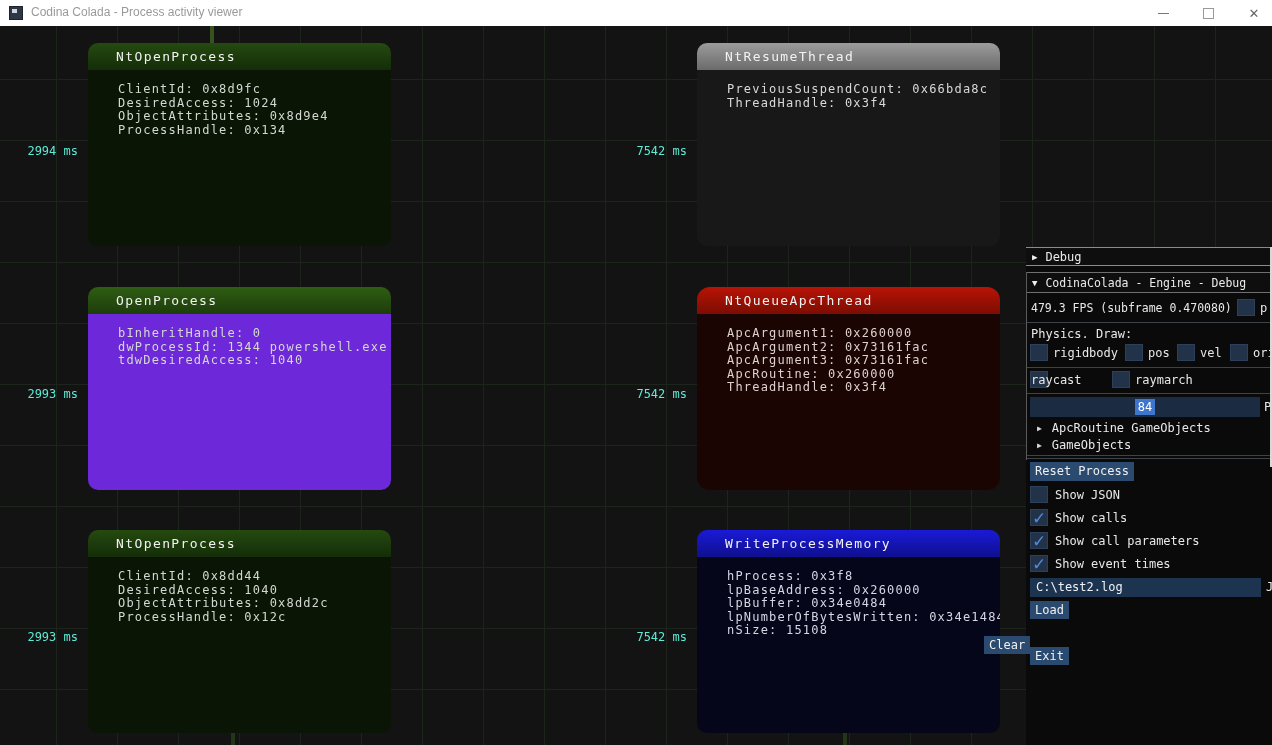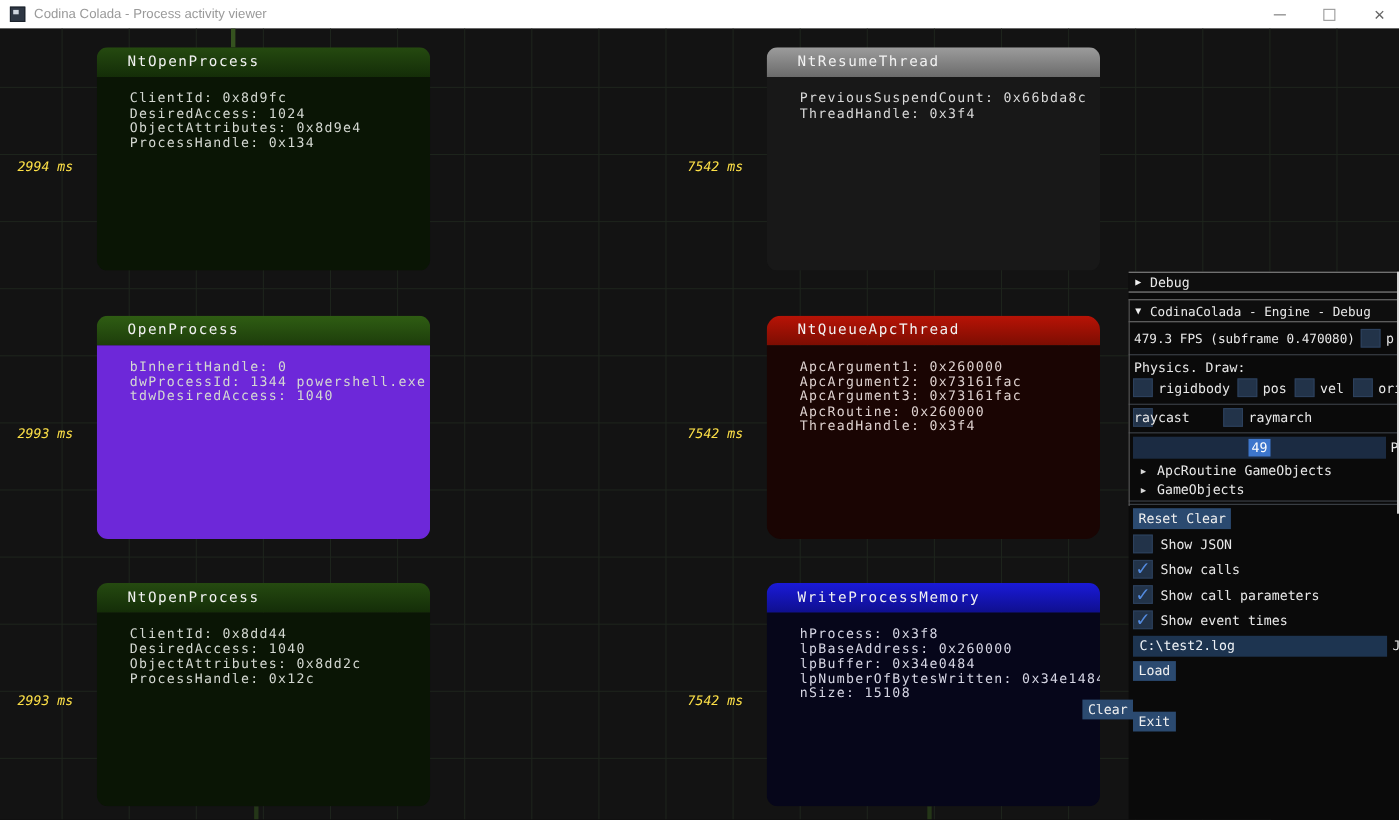--- a/index.html
+++ b/index.html
@@ -38,21 +38,21 @@
   .t-dgreen .card-body{background:#0a1505;}
   .t-green .card-header{background:linear-gradient(180deg,#2f5d13,#1d3d0b);}
   .t-green .card-body{background:#6d28d9;}
   .t-gray .card-header{background:linear-gradient(180deg,#9c9c9c,#6b6b6b);}
   .t-gray .card-body{background:#181818;color:#d9d9d9;}
   .t-red .card-header{background:linear-gradient(180deg,#b81306,#7c0d02);}
   .t-red .card-body{background:#1a0503;color:#ded2d0;}
   .t-blue .card-header{background:linear-gradient(180deg,#1a1ad8,#0f0f8e);}
   .t-blue .card-body{background:#06061a;color:#d6d6e4;}
 
-  .time-label{width:62px;font-size:12px;color:#fde047;white-space:nowrap;font-style:italic;}
+  .time-label{width:62px;text-align:right;font-size:12px;color:#5eead4;white-space:nowrap;}
 
   
   .panel{left:1026px;top:247px;width:246px;height:498px;background:#0a0a0a;overflow:hidden;}
   .bar{left:1026px;width:246px;box-sizing:border-box;background:#0e0e0e;color:#eaeaea;
     font-size:12px;display:flex;align-items:center;white-space:nowrap;}
   .bar .arrow{font-size:9px;margin:0 8px 0 6px;color:#f0f0f0;}
   .sep{left:1026px;width:246px;height:1px;background:#3e434a;}
   .stext{color:#e8e8e8;font-size:12px;white-space:nowrap;}
   .cb{width:18px;height:17px;background:#223349;border:1px solid #2c405c;box-sizing:border-box;
     color:transparent;text-align:center;}
@@ -171,37 +171,37 @@
 <div class="abs sep" style="top:367px;"></div>
 
 <div class="abs cb" style="left:1030px;top:371px;"></div>
 <div class="abs stext" style="left:1031px;top:373px;">raycast</div>
 <div class="abs cb" style="left:1112px;top:371px;"></div>
 <div class="abs stext" style="left:1135px;top:373px;">raymarch</div>
 
 <div class="abs sep" style="top:393px;"></div>
 
 <div class="abs slider">
-  <span class="slider-val">49</span>
+  <span class="slider-val">84</span>
 </div>
 <div class="abs stext" style="left:1264px;top:400px;">P</div>
 
 <div class="abs stext" style="left:1037px;top:421px;display:flex;align-items:center;">
   <span class="tree-arrow">▶</span>
   <span>ApcRoutine GameObjects</span>
 </div>
 <div class="abs stext" style="left:1037px;top:438px;display:flex;align-items:center;">
   <span class="tree-arrow">▶</span>
   <span>GameObjects</span>
 </div>
 
 <div class="abs sep" style="top:455px;"></div>
 <div class="abs sep" style="top:458px;"></div>
 
-<div class="abs btn" style="left:1030px;top:462px;height:19px;line-height:19px;">Reset Clear</div>
+<div class="abs btn" style="left:1030px;top:462px;height:19px;line-height:19px;">Reset Process</div>
 
 <div class="abs cb" style="left:1030px;top:486px;"></div>
 <div class="abs stext" style="left:1055px;top:488px;">Show JSON</div>
 <div class="abs cb checked" style="left:1030px;top:509px;">✓</div>
 <div class="abs stext" style="left:1055px;top:511px;">Show calls</div>
 <div class="abs cb checked" style="left:1030px;top:532px;">✓</div>
 <div class="abs stext" style="left:1055px;top:534px;">Show call parameters</div>
 <div class="abs cb checked" style="left:1030px;top:555px;">✓</div>
 <div class="abs stext" style="left:1055px;top:557px;">Show event times</div>
 

